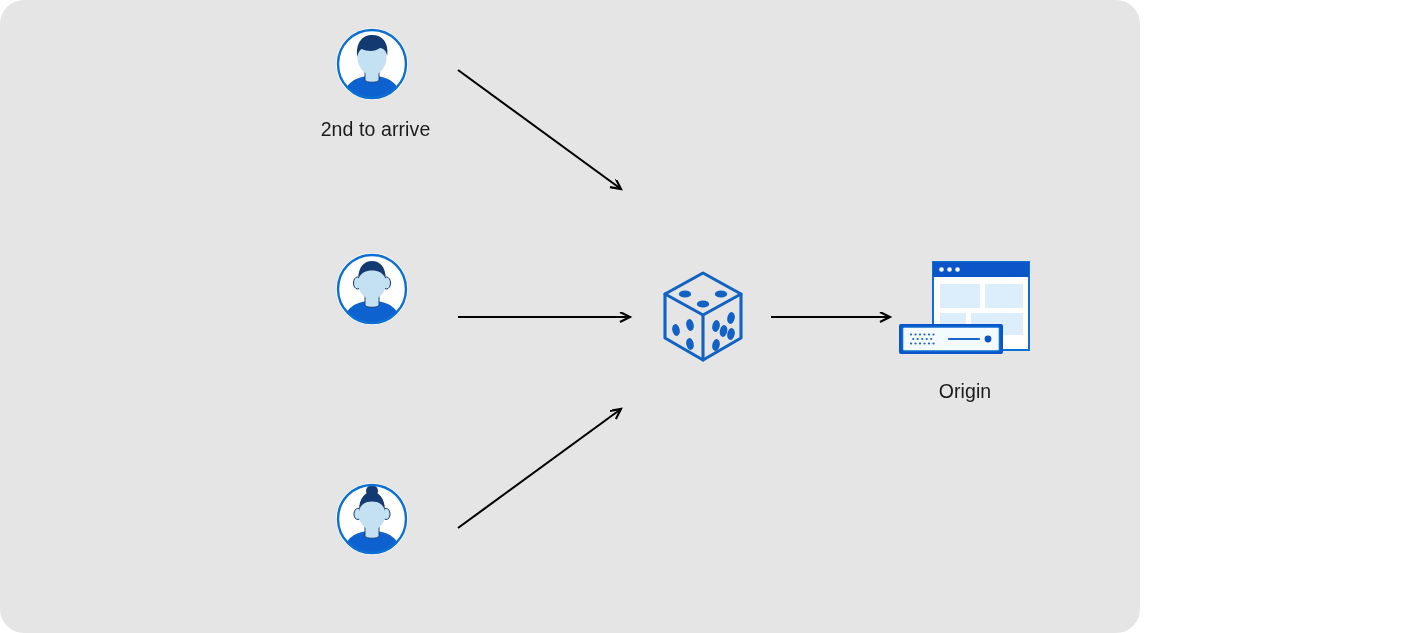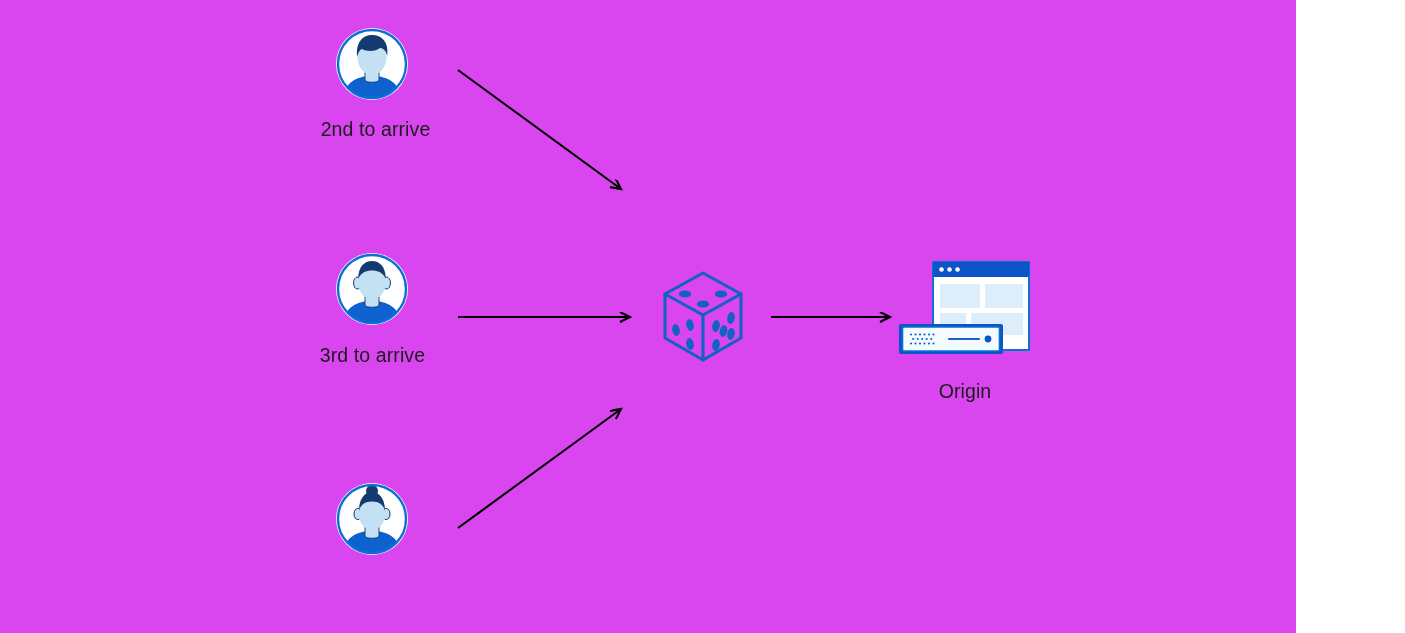--- a/index.html
+++ b/index.html
@@ -6,24 +6,25 @@
     margin: 0;
     padding: 0;
     background: #ffffff;
   }
   body {
     font-family: "Liberation Sans", sans-serif;
     -webkit-font-smoothing: antialiased;
   }
   #canvas {
     position: relative;
-    width: 1296px;
+    width: 1140px;
     height: 633px;
-    background: #d946ef;
+    background: #e5e5e5;
     overflow: hidden;
+    border-radius: 24px;
   }
   .avatar-wrap {
     position: absolute;
     width: 76px;
     height: 76px;
   }
   .node-label {
     position: absolute;
     font-size: 19.5px;
     color: #1b1b1b;
@@ -108,21 +109,20 @@
         <ellipse cx="23.5" cy="32" rx="4" ry="6" fill="#c3e1f2" stroke="#143a72" stroke-width="1"></ellipse>
         <ellipse cx="52.5" cy="32" rx="4" ry="6" fill="#c3e1f2" stroke="#143a72" stroke-width="1"></ellipse>
 
         <ellipse cx="38" cy="31" rx="14" ry="17.5" fill="#c3e1f2"></ellipse>
 
         <path d="M24.2 28 C 24.2 15.5, 30.5 10, 38 10 C 45.5 10, 51.8 15.5, 51.8 28 C 49 21.5, 44 19.5, 38 19.5 C 32 19.5, 27 21.5, 24.2 28 Z" fill="#143a72"></path>
       </g>
       <circle cx="38" cy="38" r="34" fill="none" stroke="#0b6fd4" stroke-width="2.4"></circle>
     </svg>
   </div>
-  <div class="node-label" style="left:0; top:344px; width:745px;">3rd to arrive</div>
 
   <div class="avatar-wrap" style="left:334px; top:481px;">
     <svg width="76" height="76" viewBox="0 0 76 76">
       <defs>
         <clipPath id="clipC">
             <circle cx="38" cy="38" r="34"></circle>
           </clipPath>
       </defs>
       <circle cx="38" cy="38" r="36" fill="#ffffff"></circle>
       <g clip-path="url(#clipC)">

